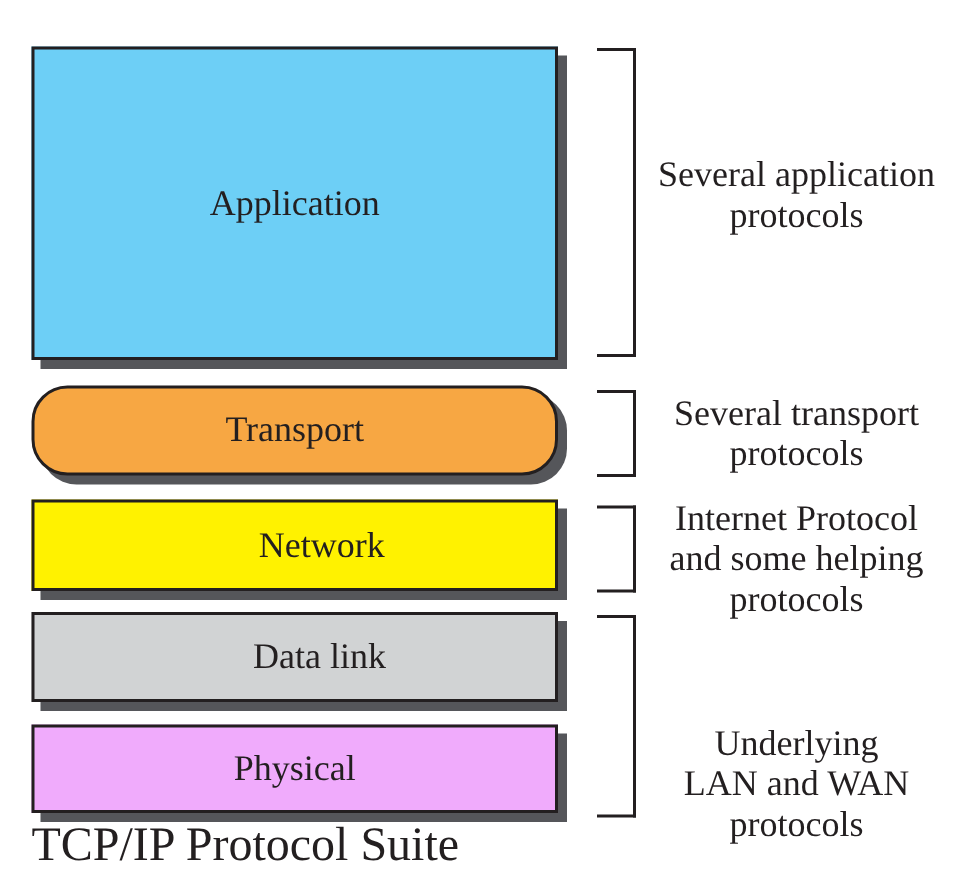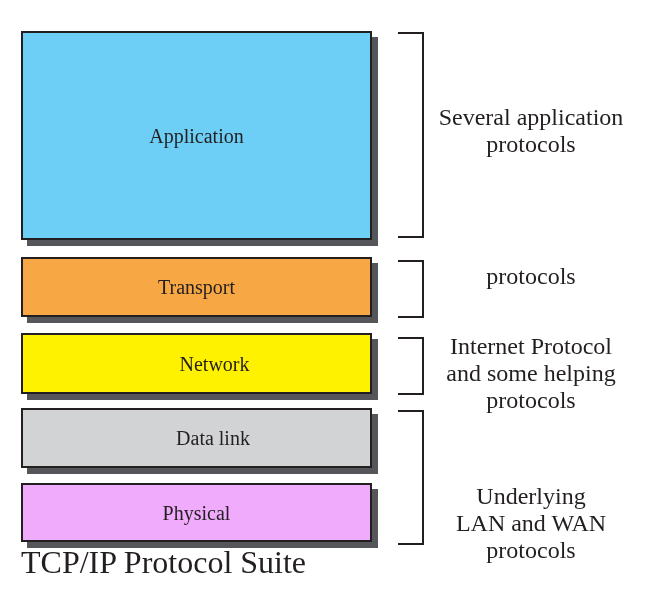--- a/index.html
+++ b/index.html
@@ -29,21 +29,21 @@
     align-items: center;
     justify-content: center;
   }
   .layer-application { top: 31px;  height: 209px; }
   .layer-transport   { top: 257px; height: 60px;  }
   .layer-network     { top: 333px; height: 61px;  }
   .layer-datalink    { top: 408px; height: 60px; padding-left: 33px;  }
   .layer-physical    { top: 483px; height: 59px;  }
 
   .layer-label {
-    font-size: 20px;
+    font-size: 24px;
     line-height: 1;
     white-space: nowrap;
   }
 
   
   .bracket {
     position: absolute;
     left: 398px;
     width: 26px;
     box-sizing: border-box;
@@ -84,21 +84,21 @@
 </style>
 </head>
 <body>
 
 <div id="canvas">
 
   <div class="layer layer-application" style="background-color: rgb(109, 207, 246);">
     <span class="layer-label">Application</span>
   </div>
 
-  <div class="layer layer-transport" style="background-color: rgb(247, 167, 67);">
+  <div class="layer layer-transport" style="background-color: rgb(247, 167, 67); border-radius: 24px;">
     <span class="layer-label">Transport</span>
   </div>
 
   <div class="layer layer-network" style="background-color: rgb(255, 242, 0); padding-left: 36px;">
     <span class="layer-label">Network</span>
   </div>
 
   <div class="layer layer-datalink" style="background-color: rgb(209, 211, 212);">
     <span class="layer-label">Data link</span>
   </div>
@@ -111,20 +111,21 @@
   <div class="bracket bracket-transport"></div>
   <div class="bracket bracket-network"></div>
   <div class="bracket bracket-underlying"></div>
 
   <div class="note note-application">
     <div>Several application</div>
     <div>protocols</div>
   </div>
 
   <div class="note note-transport">
+    <div>Several transport</div>
     <div>protocols</div>
   </div>
 
   <div class="note note-network">
     <div>Internet Protocol</div>
     <div>and some helping</div>
     <div>protocols</div>
   </div>
 
   <div class="note note-underlying">

